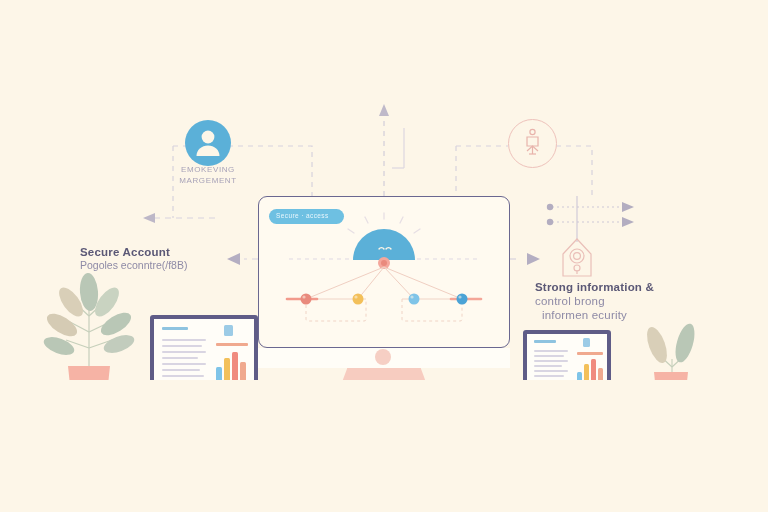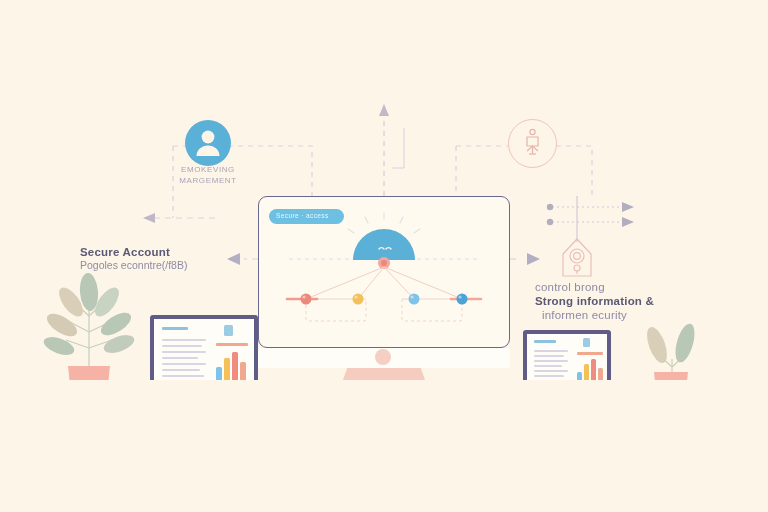--- a/index.html
+++ b/index.html
@@ -256,22 +256,22 @@
       </g>
     </svg>
   </div>
 
   <div class="label-block" style="left:80px; top:245px;">
     <div class="label-title">Secure Account</div>
     <div class="label-sub">Pogoles econntre(/f8B)</div>
   </div>
 
   <div class="label-block" style="left:535px; top:280px;">
+    <div class="label-title">Strong information &amp;</div>
     <div class="label-title" style="font-weight:normal;color:#8e8aa6;">control brong</div>
-    <div class="label-title">Strong information &amp;</div>
     <div class="label-title" style="font-weight:normal;color:#8e8aa6;padding-left:7px;">informen ecurity</div>
   </div>
 
   <div class="monitor-neck-base"></div>
   <div class="monitor">
 
     <div class="screen-badge" style="left:10px; top:12px;">
       <div class="b-txt">Secure · access</div>
     </div>
 

